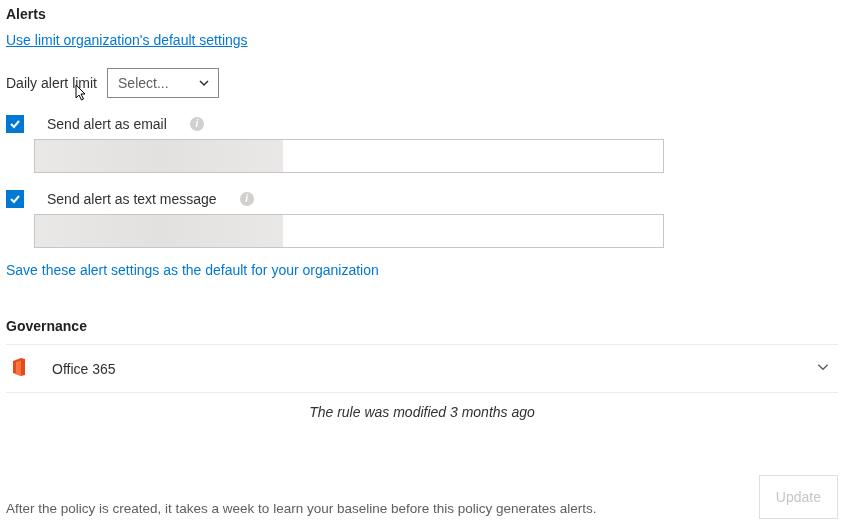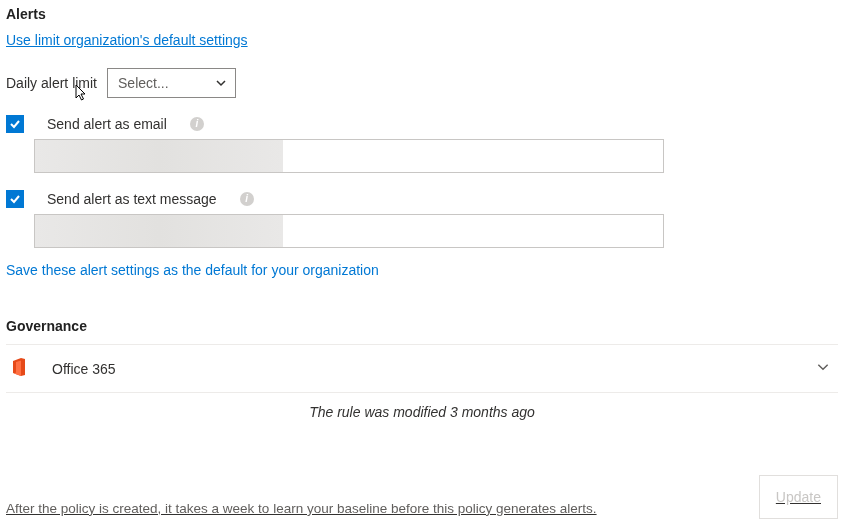--- a/index.html
+++ b/index.html
@@ -40,21 +40,21 @@
   .row-daily {
     display: flex;
     align-items: center;
     gap: 10px;
     margin-top: 20px;
     margin-bottom: 12px;
   }
   .select-box {
     border: 1px solid #8a8886;
     height: 30px;
-    width: 129px;
+    width: 112px;
     padding: 0 28px 0 10px;
     background: #fff;
     color: #605e5c;
     font-size: 14px;
     position: relative;
     display: flex;
     align-items: center;
     cursor: pointer;
   }
   .select-box .chev {
@@ -129,21 +129,20 @@
     color:#323130;
     margin-top: 11px;
     font-size: 14px;
   }
   .footer {
     position:absolute;
     left:6px; right:6px; bottom:6px;
     display:flex;
     align-items:flex-end;
     gap:8px;
-    text-decoration:underline;
   }
   .footer-text { color:#605e5c; font-size:13.5px; line-height:1.5; }
   .footer-buttons { margin-left:auto; display:flex; gap:10px; align-items:center; }
   .btn {
     height: 44px;
     padding: 0 16px;
     border: 1px solid #8a8886;
     background:#fff;
     font-size:14px;
     cursor:pointer;

